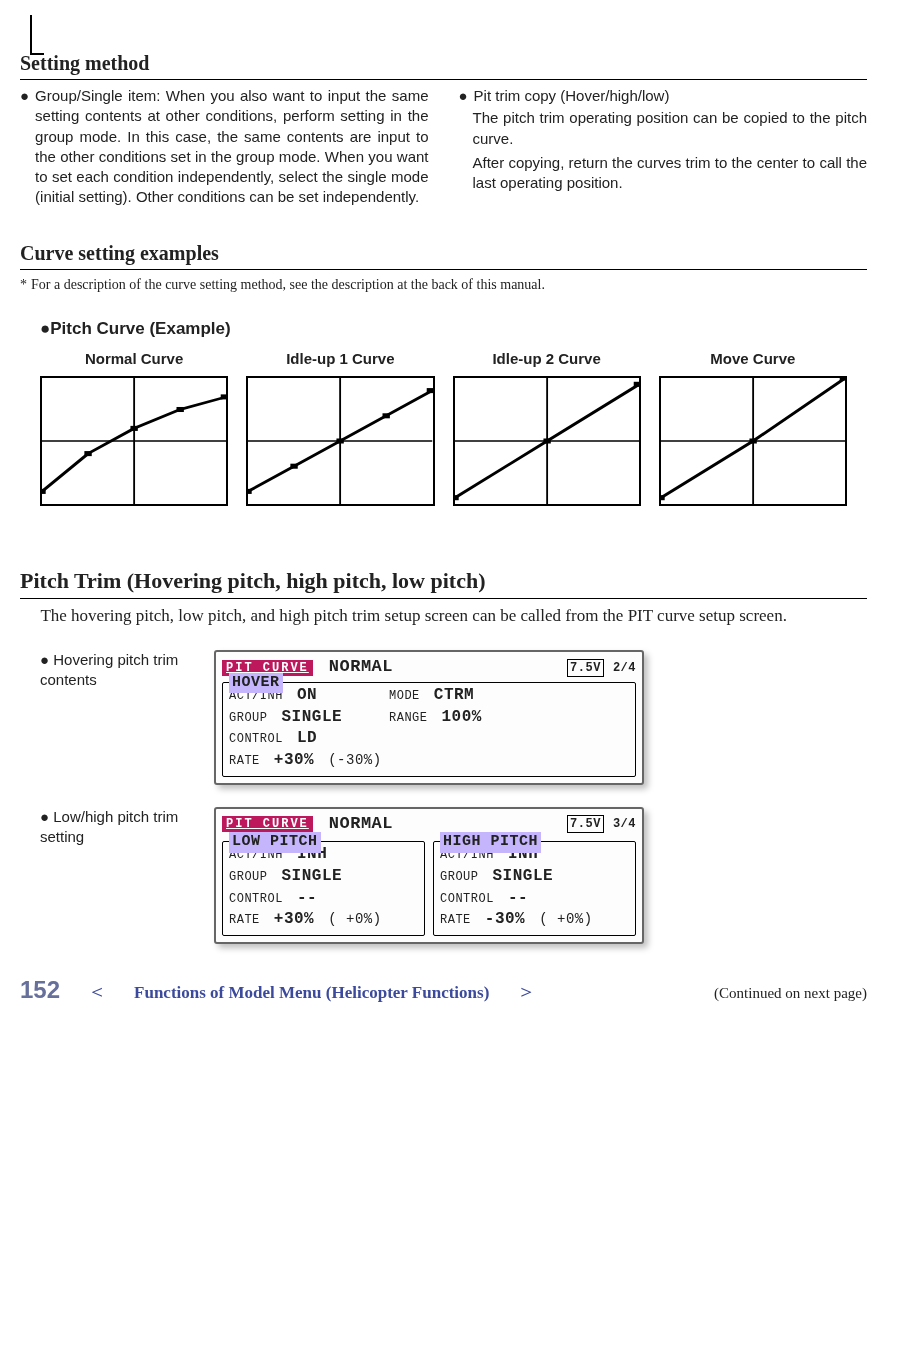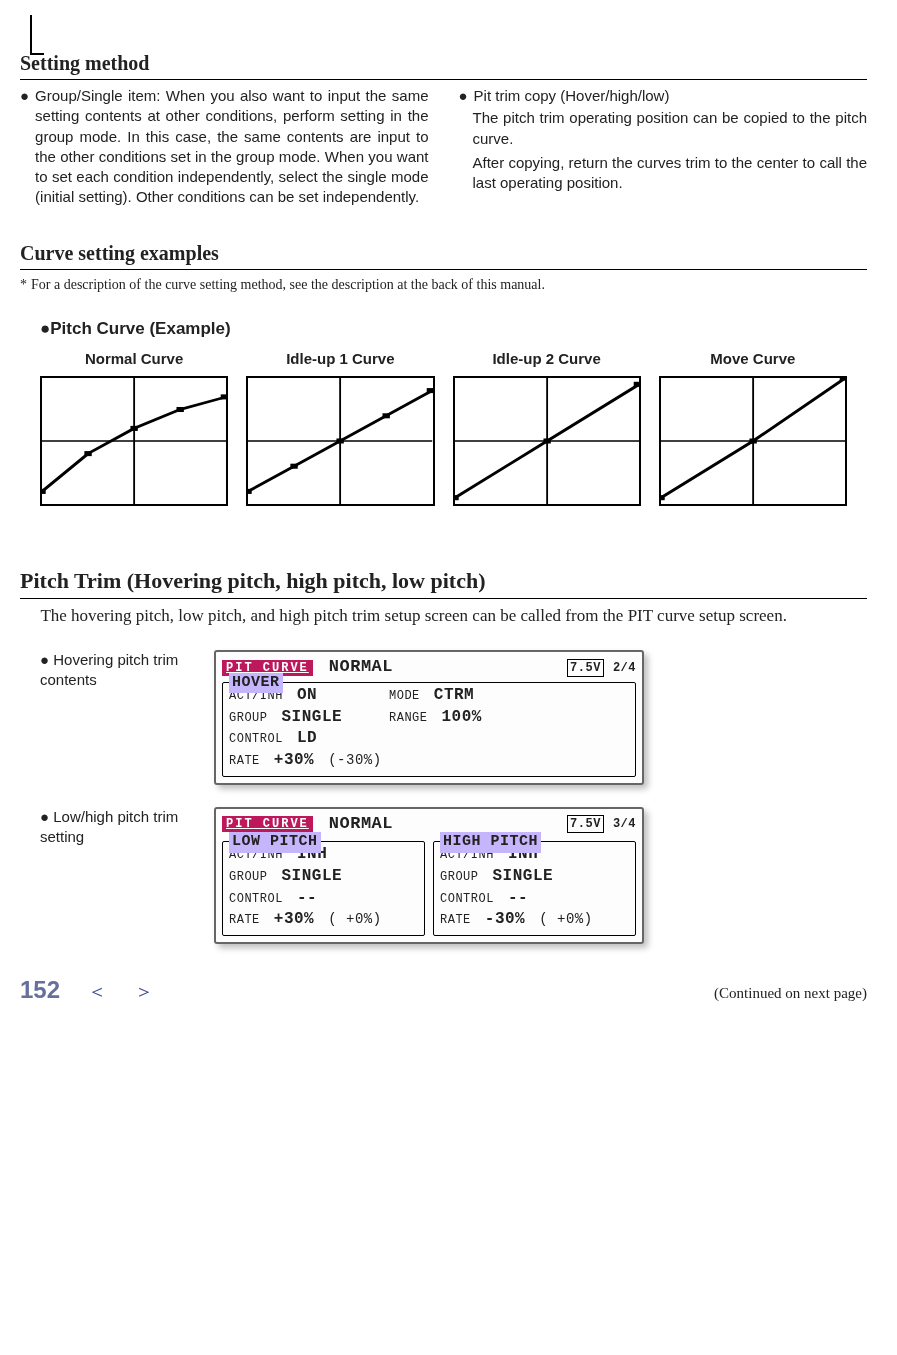--- a/index.html
+++ b/index.html
@@ -277,15 +277,16 @@
             </div>
           </div>
       </div>
     </div>
   </div>
 </div>
 
 <div class="footer">
   <span class="pgnum">152</span>
   <span class="angle">＜</span>
+  <span class="foot-title">Functions of Model Menu (Helicopter Functions)</span>
   <span class="angle">＞</span>
   <span class="contd">(Continued on next page)</span>
 </div>
 
 </body></html>

